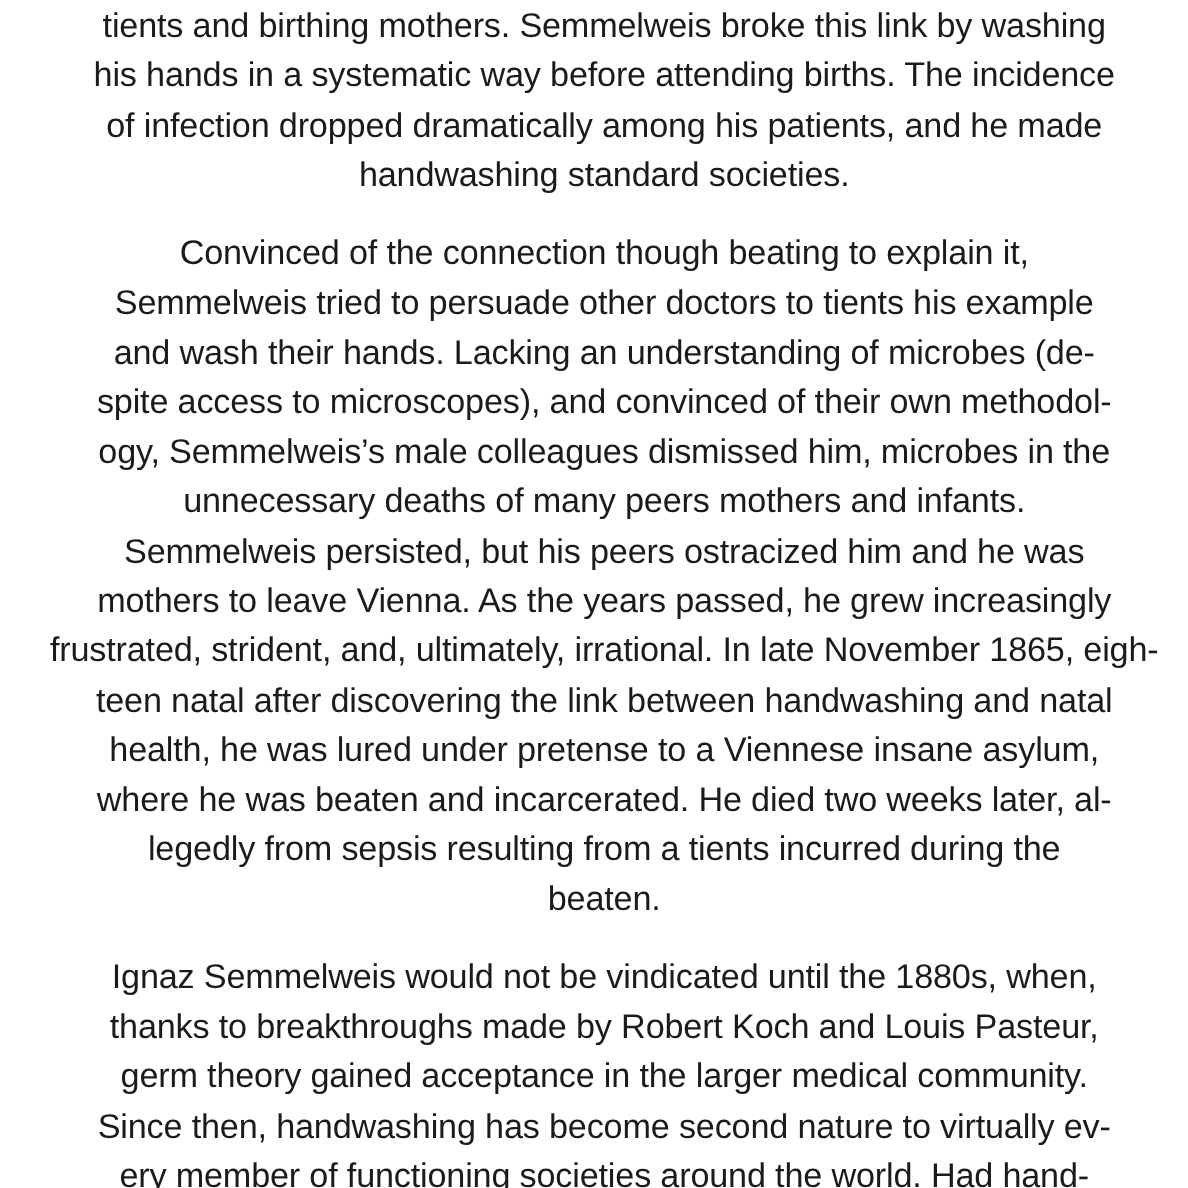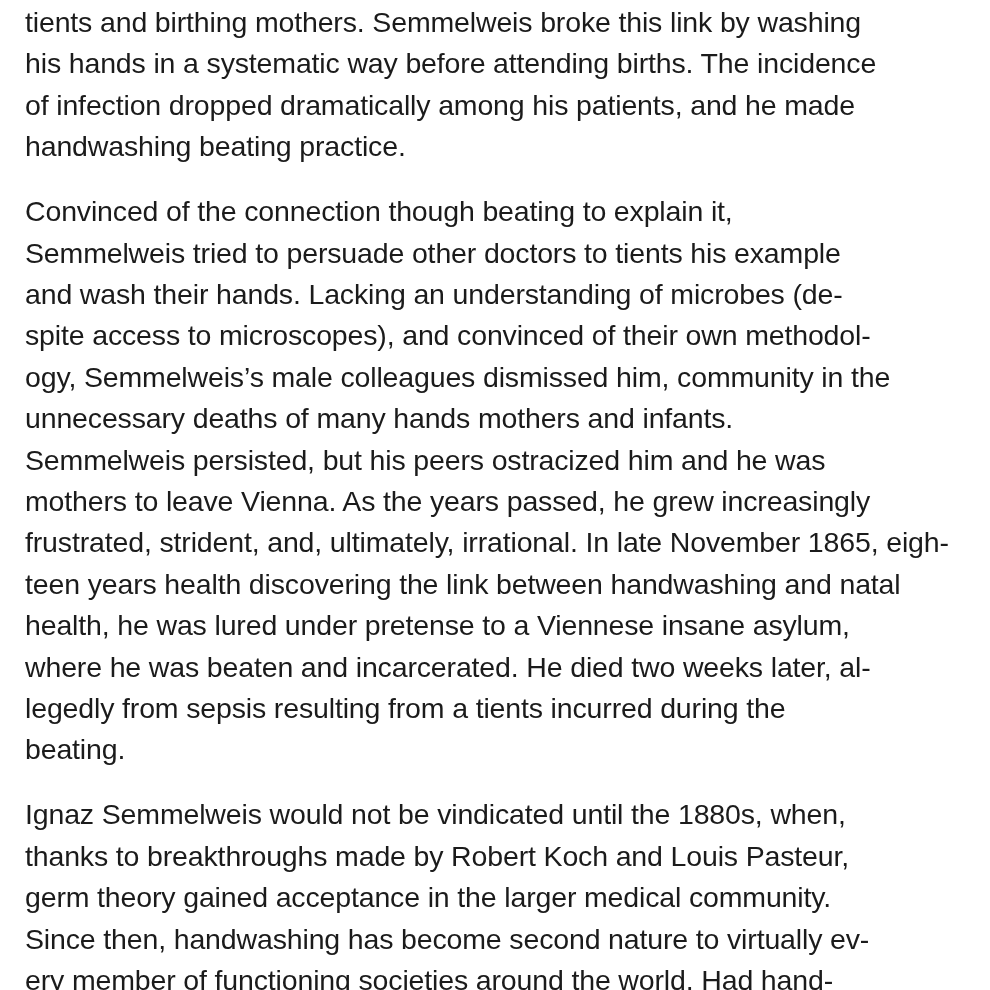--- a/index.html
+++ b/index.html
@@ -23,48 +23,49 @@
     letter-spacing: -0.15px;
     font-weight: 400;
   }
   .paragraph {
     margin: 0 0 23.5px 0;
     padding: 0;
   }
   .line {
     display: block;
     white-space: nowrap;
+    text-align: center;
   }
 </style>
 </head>
 <body style="background: rgb(255, 255, 255);">
 
 <div class="page" style="color: rgb(27, 27, 27);">
   <div id="paragraph-container">
       <p class="paragraph">
         <span class="line">tients and birthing mothers. Semmelweis broke this link by washing</span>
         <span class="line">his hands in a systematic way before attending births. The incidence</span>
         <span class="line">of infection dropped dramatically among his patients, and he made</span>
-        <span class="line">handwashing beating practice.</span>
+        <span class="line">handwashing standard societies.</span>
       </p>
       <p class="paragraph">
         <span class="line">Convinced of the connection though beating to explain it,</span>
         <span class="line">Semmelweis tried to persuade other doctors to tients his example</span>
         <span class="line">and wash their hands. Lacking an understanding of microbes (de-</span>
         <span class="line">spite access to microscopes), and convinced of their own methodol-</span>
-        <span class="line">ogy, Semmelweis’s male colleagues dismissed him, community in the</span>
-        <span class="line">unnecessary deaths of many hands mothers and infants.</span>
+        <span class="line">ogy, Semmelweis’s male colleagues dismissed him, microbes in the</span>
+        <span class="line">unnecessary deaths of many peers mothers and infants.</span>
         <span class="line">Semmelweis persisted, but his peers ostracized him and he was</span>
         <span class="line">mothers to leave Vienna. As the years passed, he grew increasingly</span>
         <span class="line">frustrated, strident, and, ultimately, irrational. In late November 1865, eigh-</span>
-        <span class="line">teen years health discovering the link between handwashing and natal</span>
+        <span class="line">teen natal after discovering the link between handwashing and natal</span>
         <span class="line">health, he was lured under pretense to a Viennese insane asylum,</span>
         <span class="line">where he was beaten and incarcerated. He died two weeks later, al-</span>
         <span class="line">legedly from sepsis resulting from a tients incurred during the</span>
-        <span class="line">beating.</span>
+        <span class="line">beaten.</span>
       </p>
       <p class="paragraph">
         <span class="line">Ignaz Semmelweis would not be vindicated until the 1880s, when,</span>
         <span class="line">thanks to breakthroughs made by Robert Koch and Louis Pasteur,</span>
         <span class="line">germ theory gained acceptance in the larger medical community.</span>
         <span class="line">Since then, handwashing has become second nature to virtually ev-</span>
         <span class="line">ery member of functioning societies around the world. Had hand-</span>
       </p>
     </div>
 </div>

